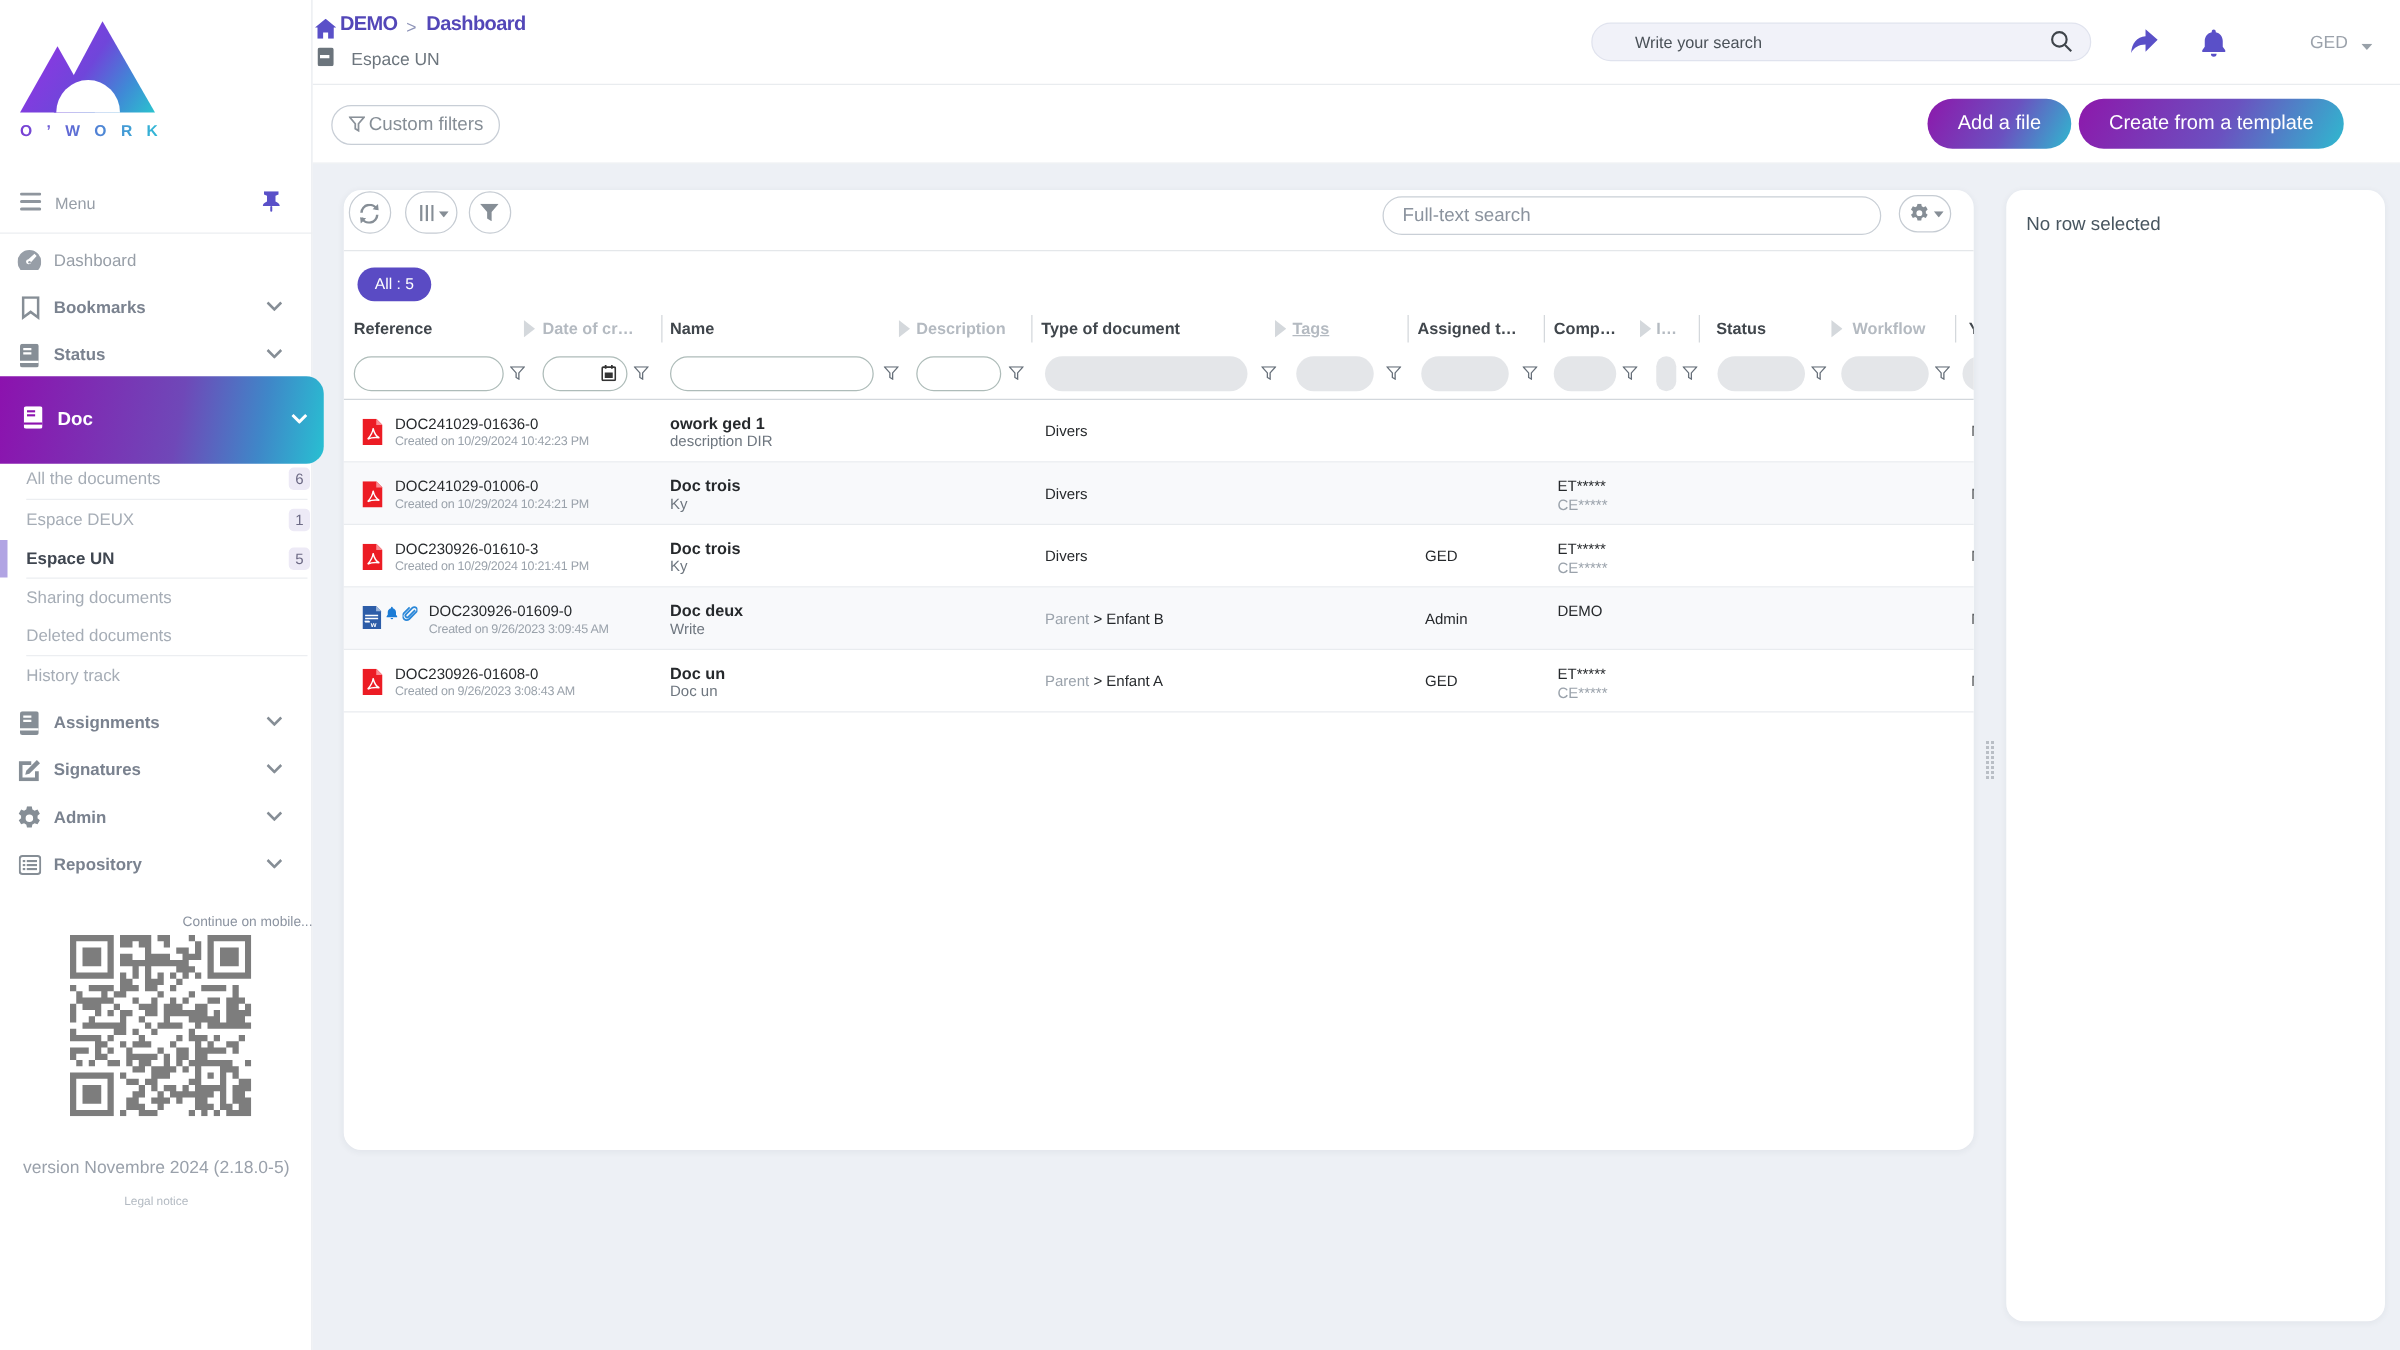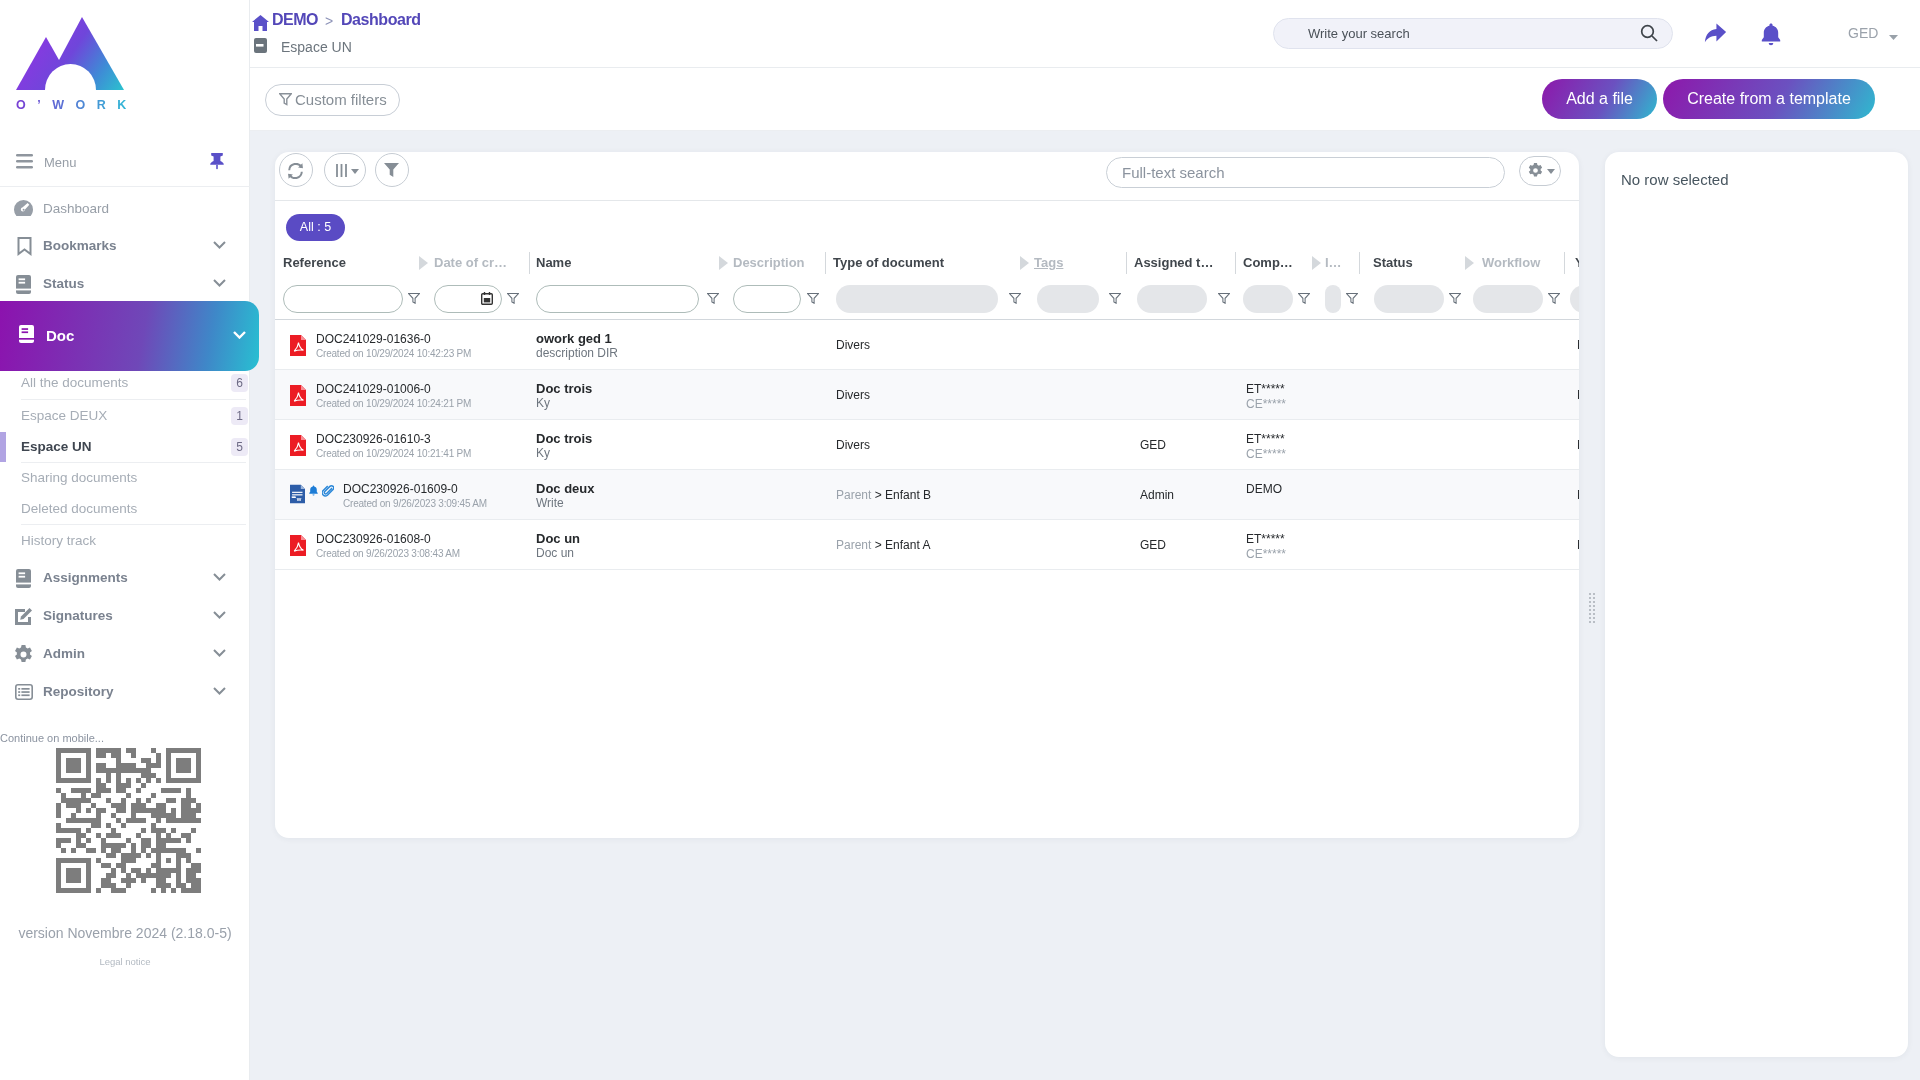--- a/index.html
+++ b/index.html
@@ -12,21 +12,21 @@
 
 #sidebar { position:absolute; left:0; top:0; width:250px; height:1080px; background:#fff; border-right:1px solid #e9ecef; z-index:5; }
 .navtxt { font-size:13.5px; color:#979ea7; }
 .navbold { font-size:13.5px; color:#7a828f; font-weight:bold; }
 .chev { position:absolute; right:23px; }
 
 
 .gbtn { position:absolute; border-radius:20px; color:#fff; font-size:16px; text-align:center; background:linear-gradient(118deg,#8d18ab 0%,#6b51c0 55%,#2fb9cf 100%); }
 
 
-#card { position:absolute; left:275px; top:152px; width:1304px; height:686px; background:#fff; border-radius:14px; overflow:hidden; box-shadow:0 1px 6px rgba(40,50,70,0.06);}
+#card { position:absolute; left:275px; top:152px; width:1304px; height:768px; background:#fff; border-radius:14px; overflow:hidden; box-shadow:0 1px 6px rgba(40,50,70,0.06);}
 #panel { position:absolute; left:1605px; top:152px; width:303px; height:905px; background:#fff; border-radius:14px; box-shadow:0 1px 6px rgba(40,50,70,0.06);}
 .rbtn { position:absolute; top:1px; height:34px; border:1px solid #c6ccd3; border-radius:17px; background:#fff; }
 .cell { position:absolute; }
 .t1 { font-size:12px; color:#26292c; }
 .t1b { font-size:13px; color:#26292c; font-weight:bold; }
 .t2 { font-size:10px; letter-spacing:-0.2px; color:#9aa2ab; }
 .t3 { font-size:12px; color:#6e767f; }
 .hdrd { font-size:13px; font-weight:bold; color:#40464c; }
 .hdrg { font-size:13px; font-weight:bold; color:#b4bac1; }
 .finput { position:absolute; top:0; height:28px; border:1px solid #aebcb9; border-radius:14px; background:#fff; }
@@ -198,21 +198,21 @@
         <rect x="6.4" y="4" width="8.2" height="1.7"></rect>
         <rect x="6.4" y="7.2" width="8.2" height="1.7"></rect>
         <rect x="6.4" y="10.4" width="8.2" height="1.7"></rect>
       </g>
     </svg>
   <div class="abs navbold" style="left:43px;top:684px;">Repository</div>
   <svg class="abs chev" style="top:687px" width="13" height="8" viewBox="0 0 13 8">
       <path fill="none" stroke="#868e96" stroke-width="2" d="M1 1l5.5 5.5L12 1"></path>
     </svg>
 
-  <div class="abs" style="left:0;top:732px;width:250px;text-align:left;font-size:11px;color:#8b93a0;">Continue on mobile...</div>
+  <div class="abs" style="left:0;top:732px;width:250px;text-align:right;font-size:11px;color:#8b93a0;">Continue on mobile...</div>
   <svg class="abs" style="left:56px;top:748px" width="145" height="145" viewBox="0 0 145 145">
       <path fill="#7d7d7d" d="M0 0h35v5h-35zM40 0h25v5h-25zM70 0h10v5h-10zM95 0h5v5h-5zM110 0h35v5h-35zM0 5h5v5h-5zM30 5h5v5h-5zM40 5h10v5h-10zM55 5h10v5h-10zM75 5h5v5h-5zM100 5h5v5h-5zM110 5h5v5h-5zM140 5h5v5h-5zM0 10h5v5h-5zM10 10h15v5h-15zM30 10h5v5h-5zM60 10h5v5h-5zM85 10h10v5h-10zM100 10h5v5h-5zM110 10h5v5h-5zM120 10h15v5h-15zM140 10h5v5h-5zM0 15h5v5h-5zM10 15h15v5h-15zM30 15h5v5h-5zM40 15h10v5h-10zM60 15h20v5h-20zM90 15h15v5h-15zM110 15h5v5h-5zM120 15h15v5h-15zM140 15h5v5h-5zM0 20h5v5h-5zM10 20h15v5h-15zM30 20h5v5h-5zM40 20h55v5h-55zM110 20h5v5h-5zM120 20h15v5h-15zM140 20h5v5h-5zM0 25h5v5h-5zM30 25h5v5h-5zM50 25h5v5h-5zM60 25h5v5h-5zM85 25h15v5h-15zM110 25h5v5h-5zM140 25h5v5h-5zM0 30h35v5h-35zM40 30h5v5h-5zM50 30h5v5h-5zM60 30h5v5h-5zM70 30h5v5h-5zM80 30h5v5h-5zM90 30h5v5h-5zM100 30h5v5h-5zM110 30h35v5h-35zM40 35h10v5h-10zM60 35h15v5h-15zM85 35h5v5h-5zM0 40h5v5h-5zM15 40h20v5h-20zM40 40h15v5h-15zM60 40h10v5h-10zM80 40h5v5h-5zM105 40h20v5h-20zM130 40h5v5h-5zM5 45h5v5h-5zM25 45h5v5h-5zM35 45h10v5h-10zM70 45h5v5h-5zM95 45h5v5h-5zM130 45h5v5h-5zM5 50h30v5h-30zM50 50h5v5h-5zM65 50h5v5h-5zM80 50h5v5h-5zM90 50h5v5h-5zM110 50h10v5h-10zM125 50h15v5h-15zM0 55h5v5h-5zM10 55h15v5h-15zM35 55h5v5h-5zM55 55h15v5h-15zM75 55h15v5h-15zM100 55h10v5h-10zM125 55h10v5h-10zM140 55h5v5h-5zM0 60h5v5h-5zM20 60h5v5h-5zM30 60h5v5h-5zM40 60h10v5h-10zM60 60h10v5h-10zM75 60h35v5h-35zM115 60h5v5h-5zM125 60h20v5h-20zM0 65h5v5h-5zM15 65h5v5h-5zM40 65h5v5h-5zM55 65h5v5h-5zM75 65h5v5h-5zM95 65h25v5h-25zM125 65h15v5h-15zM10 70h35v5h-35zM60 70h5v5h-5zM70 70h20v5h-20zM100 70h5v5h-5zM110 70h35v5h-35zM0 75h5v5h-5zM35 75h10v5h-10zM50 75h5v5h-5zM65 75h5v5h-5zM95 75h5v5h-5zM0 80h25v5h-25zM30 80h5v5h-5zM55 80h5v5h-5zM85 80h5v5h-5zM95 80h15v5h-15zM115 80h5v5h-5zM135 80h5v5h-5zM20 85h10v5h-10zM40 85h5v5h-5zM50 85h15v5h-15zM80 85h5v5h-5zM100 85h5v5h-5zM110 85h5v5h-5zM125 85h10v5h-10zM0 90h15v5h-15zM20 90h5v5h-5zM30 90h5v5h-5zM45 90h5v5h-5zM70 90h5v5h-5zM85 90h10v5h-10zM100 90h25v5h-25zM130 90h5v5h-5zM0 95h5v5h-5zM20 95h10v5h-10zM45 95h25v5h-25zM75 95h5v5h-5zM85 95h10v5h-10zM100 95h10v5h-10zM5 100h5v5h-5zM15 100h5v5h-5zM30 100h10v5h-10zM45 100h5v5h-5zM55 100h10v5h-10zM75 100h5v5h-5zM85 100h5v5h-5zM95 100h35v5h-35zM140 100h5v5h-5zM50 105h10v5h-10zM65 105h20v5h-20zM90 105h5v5h-5zM100 105h5v5h-5zM120 105h15v5h-15zM0 110h35v5h-35zM40 110h5v5h-5zM65 110h15v5h-15zM100 110h5v5h-5zM110 110h5v5h-5zM120 110h5v5h-5zM130 110h5v5h-5zM0 115h5v5h-5zM30 115h5v5h-5zM45 115h10v5h-10zM60 115h10v5h-10zM95 115h10v5h-10zM120 115h5v5h-5zM135 115h10v5h-10zM0 120h5v5h-5zM10 120h15v5h-15zM30 120h5v5h-5zM55 120h5v5h-5zM65 120h5v5h-5zM75 120h10v5h-10zM90 120h5v5h-5zM100 120h25v5h-25zM130 120h15v5h-15zM0 125h5v5h-5zM10 125h15v5h-15zM30 125h5v5h-5zM50 125h10v5h-10zM70 125h5v5h-5zM80 125h35v5h-35zM120 125h5v5h-5zM130 125h10v5h-10zM0 130h5v5h-5zM10 130h15v5h-15zM30 130h5v5h-5zM45 130h10v5h-10zM65 130h15v5h-15zM85 130h5v5h-5zM100 130h10v5h-10zM120 130h5v5h-5zM130 130h15v5h-15zM0 135h5v5h-5zM30 135h5v5h-5zM45 135h15v5h-15zM70 135h5v5h-5zM100 135h15v5h-15zM120 135h10v5h-10zM135 135h10v5h-10zM0 140h35v5h-35zM40 140h5v5h-5zM55 140h15v5h-15zM95 140h5v5h-5zM105 140h5v5h-5zM115 140h5v5h-5zM125 140h20v5h-20z"></path>
     </svg>
   <div class="abs" style="left:0;top:925px;width:250px;text-align:center;font-size:14px;color:#9aa1ab;">version Novembre 2024 (2.18.0-5)</div>
   <div class="abs" style="left:0;top:956px;width:250px;text-align:center;font-size:9.5px;color:#b3bac2;">Legal notice</div>
 </div>
 
 <div class="abs" style="left:250px;top:68px;width:1670px;height:63px;background:#fff;border-bottom:1px solid #eceef1;"></div>
 <div class="abs" style="left:265px;top:84px;width:135px;height:32px;background:#fff;border:1px solid #c8ced6;border-radius:16px;"></div>
 <svg class="abs" style="left:279px;top:93px" width="13" height="13" viewBox="0 0 13 13">

